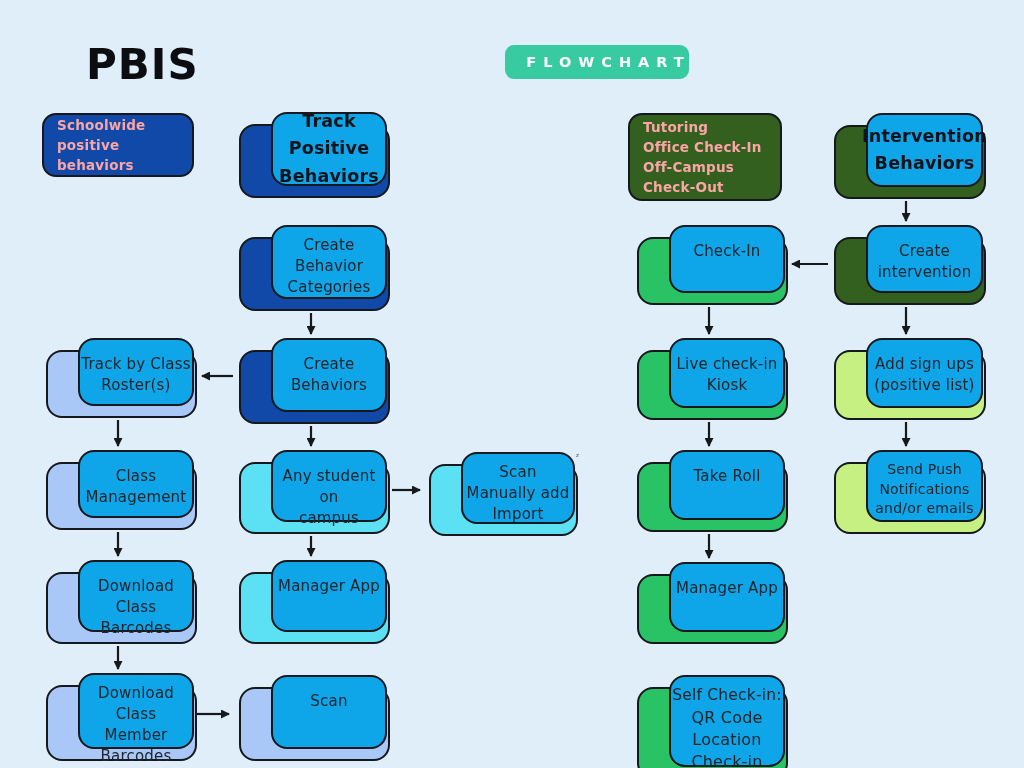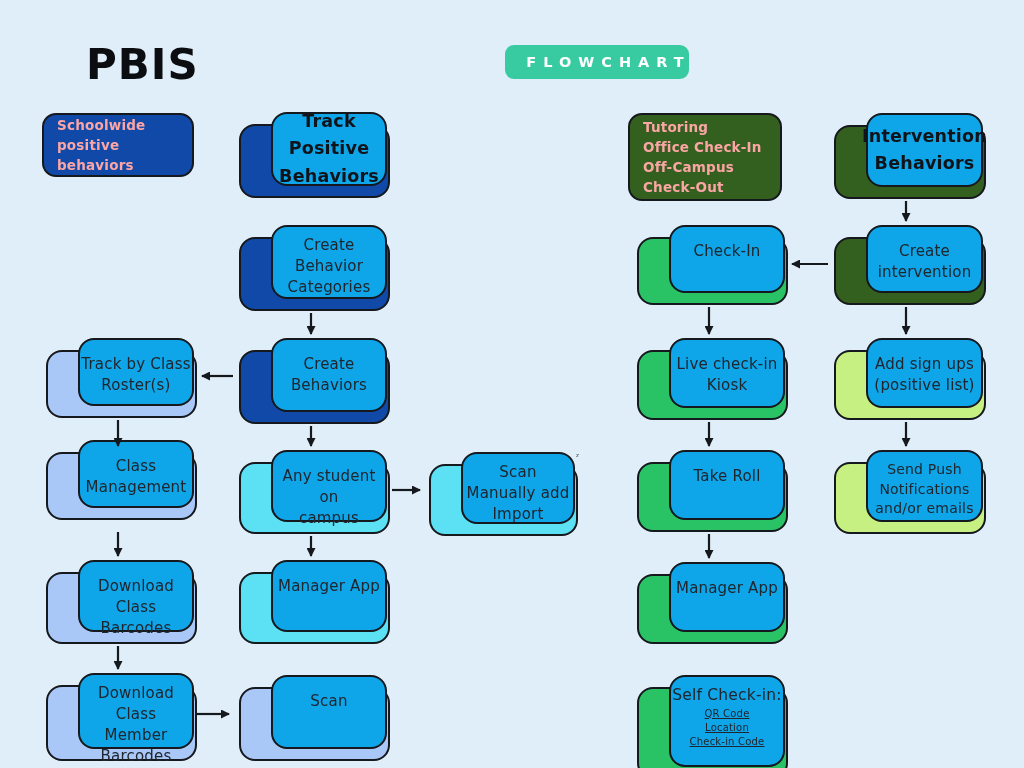--- a/index.html
+++ b/index.html
@@ -43,21 +43,21 @@
     text-align:center;
     margin-left:36px;
   }
   .card.lines-3 .face{padding-top:8px;}
   .card.bold .face{
     font-weight:700;font-size:17.5px;line-height:1.55;
     justify-content:center;padding-top:0;color:#10141a;
   }
   .card.sm .face{font-size:14px;}
   .sc-title{font-size:15.5px;}
-  .sc-item{font-size:10px;line-height:1.4;text-decoration:underline;}
+  .sc-item{font-size:16px;line-height:1.4;}
   .solid{
     position:absolute;border:2.5px solid var(--ink);border-radius:14px;box-sizing:border-box;
     color:#fca5a5;font-weight:700;font-size:13.5px;line-height:1.5;letter-spacing:.2px;
     display:flex;flex-direction:column;justify-content:center;padding-left:13px;
   }
   .arrows{position:absolute;left:0;top:0;pointer-events:none;}
   .stray{position:absolute;left:576px;top:452px;font-size:9px;color:#47586a;}
 </style>
 </head>
 <body>
@@ -69,21 +69,21 @@
   <span>Schoolwide</span>
   <span>positive</span>
   <span>behaviors</span>
 </div>
 <div class="card" style="left:42px;top:338px;width:152px;height:68px;--sh:var(--light-blue)">
   <div class="face">
     <span>Track by Class</span>
     <span>Roster(s)</span>
   </div>
 </div>
-<div class="card" style="left:42px;top:440px;width:152px;height:68px;--sh:var(--light-blue)">
+<div class="card" style="left:42px;top:450px;width:152px;height:68px;--sh:var(--light-blue)">
   <div class="face">
     <span>Class</span>
     <span>Management</span>
   </div>
 </div>
 <div class="card" style="left:42px;top:560px;width:152px;height:72px;--sh:var(--light-blue)">
   <div class="face">
     <span>Download Class</span>
     <span>Barcodes</span>
   </div>

